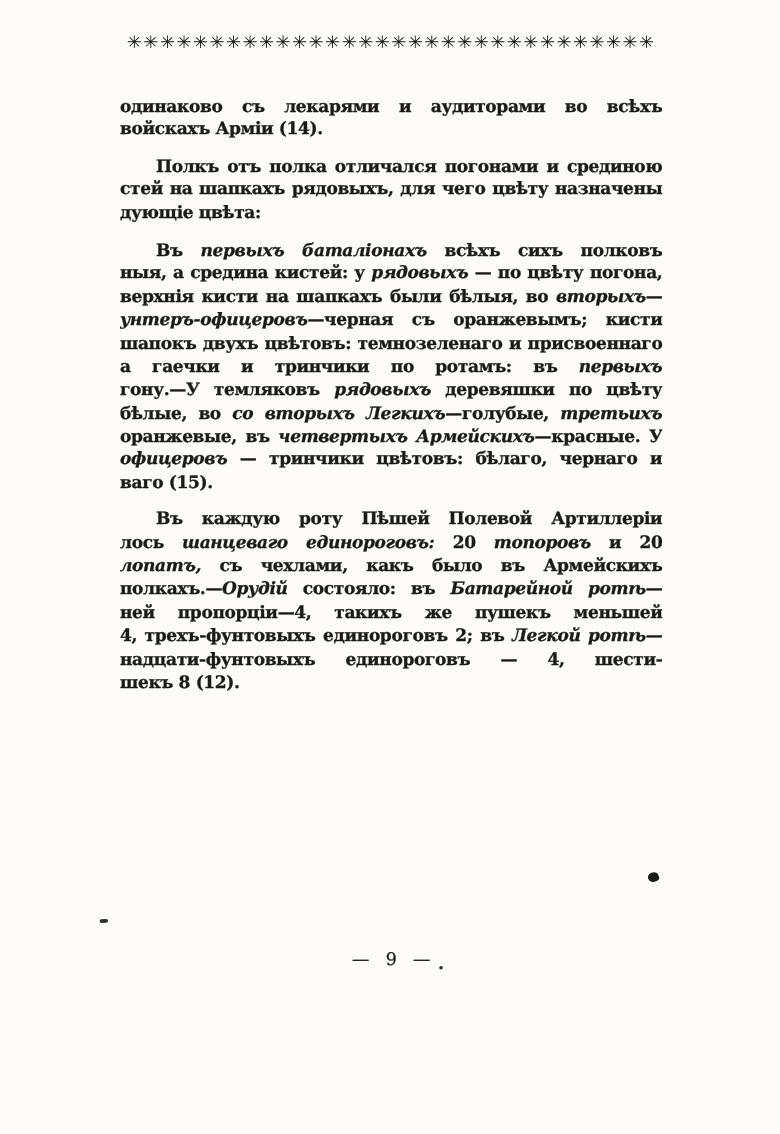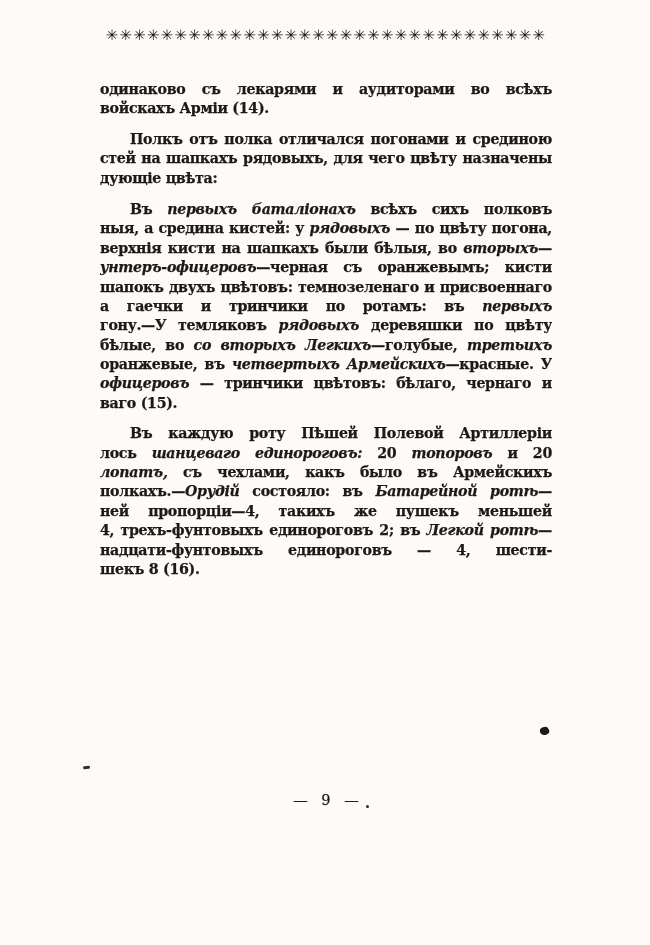--- a/index.html
+++ b/index.html
@@ -139,21 +139,21 @@
         <div class="line last"><span>ваго (15).</span></div>
       </div>
       <div class="para indent">
         <div class="line"><span>Въ каждую роту Пѣшей Полевой Артиллеріи отпуска-</span></div>
         <div class="line"><span>лось </span><em>шанцеваго единороговъ:</em><span> 20 </span><em>топоровъ</em><span> и 20 </span></div>
         <div class="line"><em>лопатъ,</em><span> съ чехлами, какъ было въ Армейскихъ Пѣхотныхъ</span></div>
         <div class="line"><span>полкахъ.—</span><em>Орудій</em><span> состояло: въ </span><em>Батарейной ротѣ</em><span>—полупу-</span></div>
         <div class="line"><span>ней пропорціи—4, такихъ же пушекъ меньшей пропорціи—</span></div>
         <div class="line"><span>4, трехъ-фунтовыхъ единороговъ 2; въ </span><em>Легкой ротѣ</em><span>—двѣ-</span></div>
         <div class="line"><span>надцати-фунтовыхъ единороговъ — 4, шести-фунтовыхъ пу-</span></div>
-        <div class="line last"><span>шекъ 8 (16).</span></div>
+        <div class="line last"><span>шекъ 8 (12).</span></div>
       </div>
     </div>
   <div class="footer">
     <span>— 9 —</span>
   </div>
   <div class="footer-dot"></div>
   <div class="ink-blot"></div>
   <div class="margin-speck"></div>
 </div>
 

